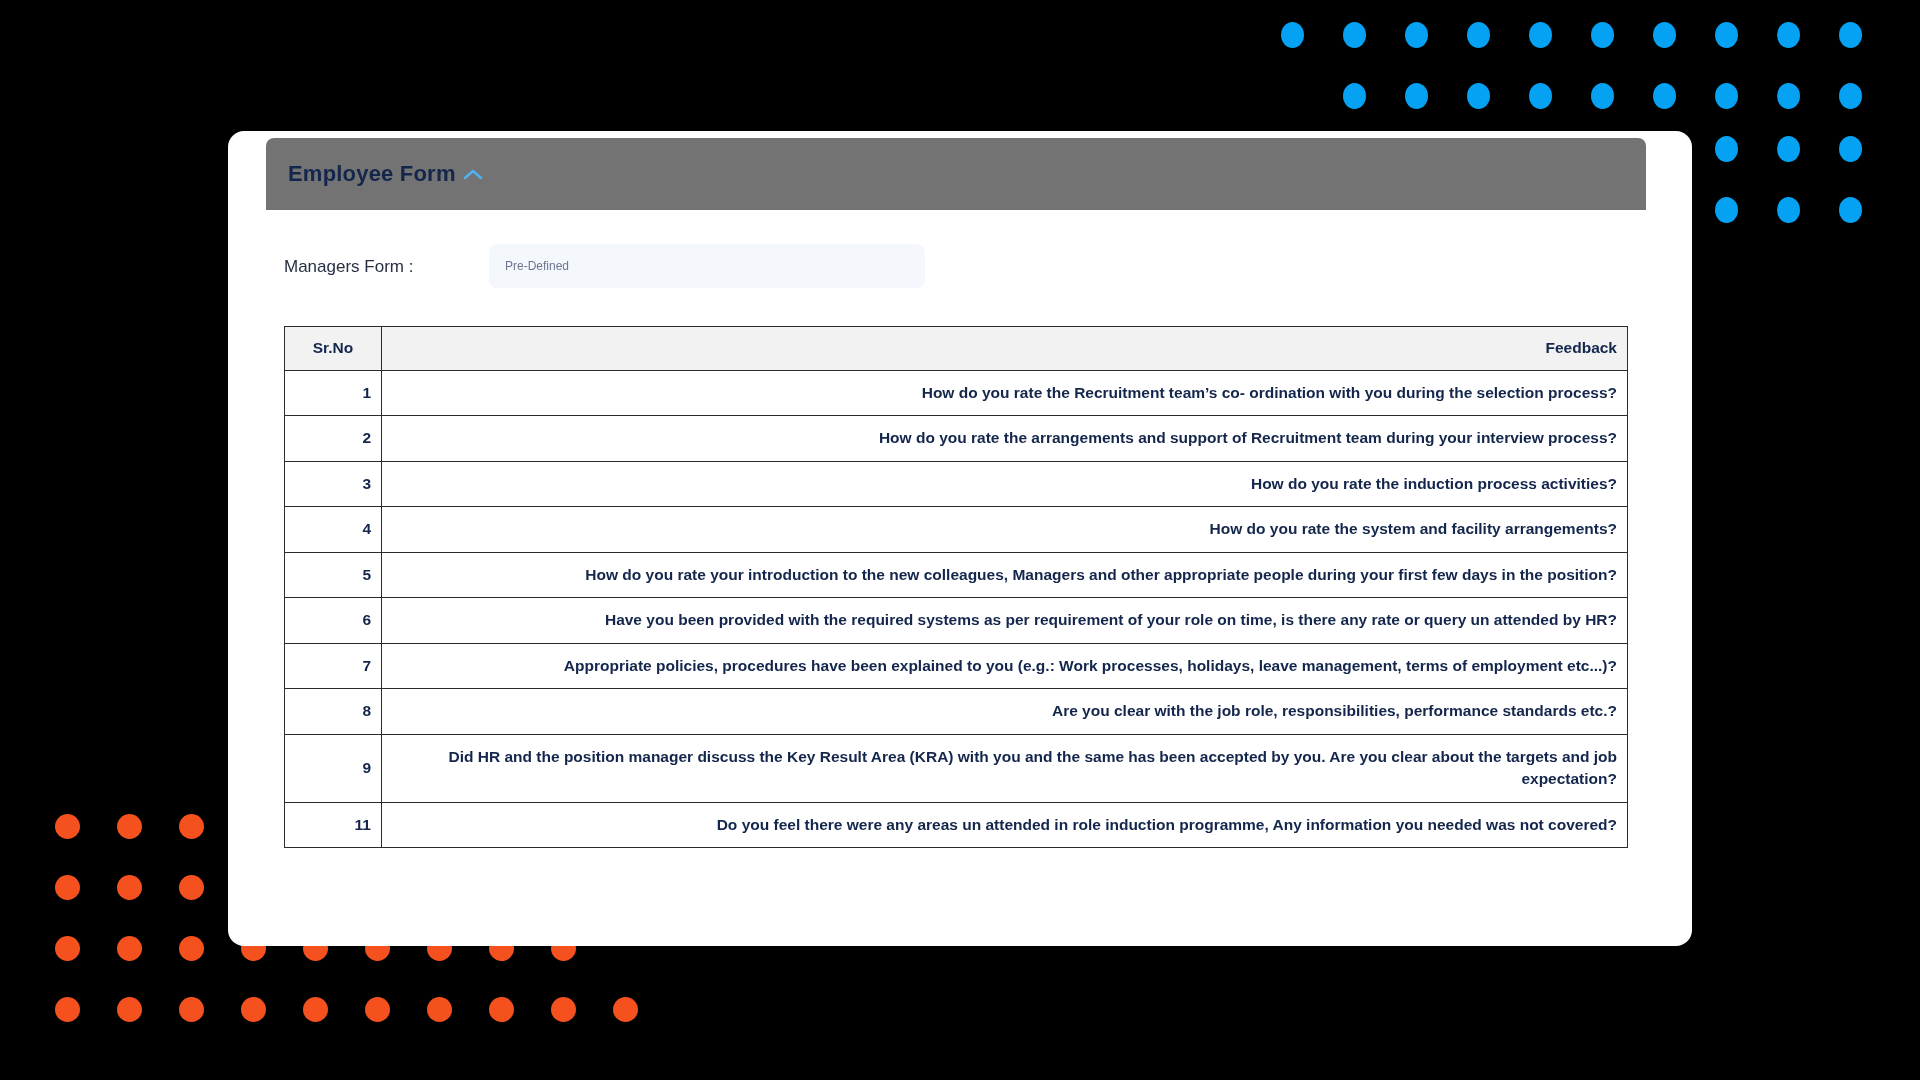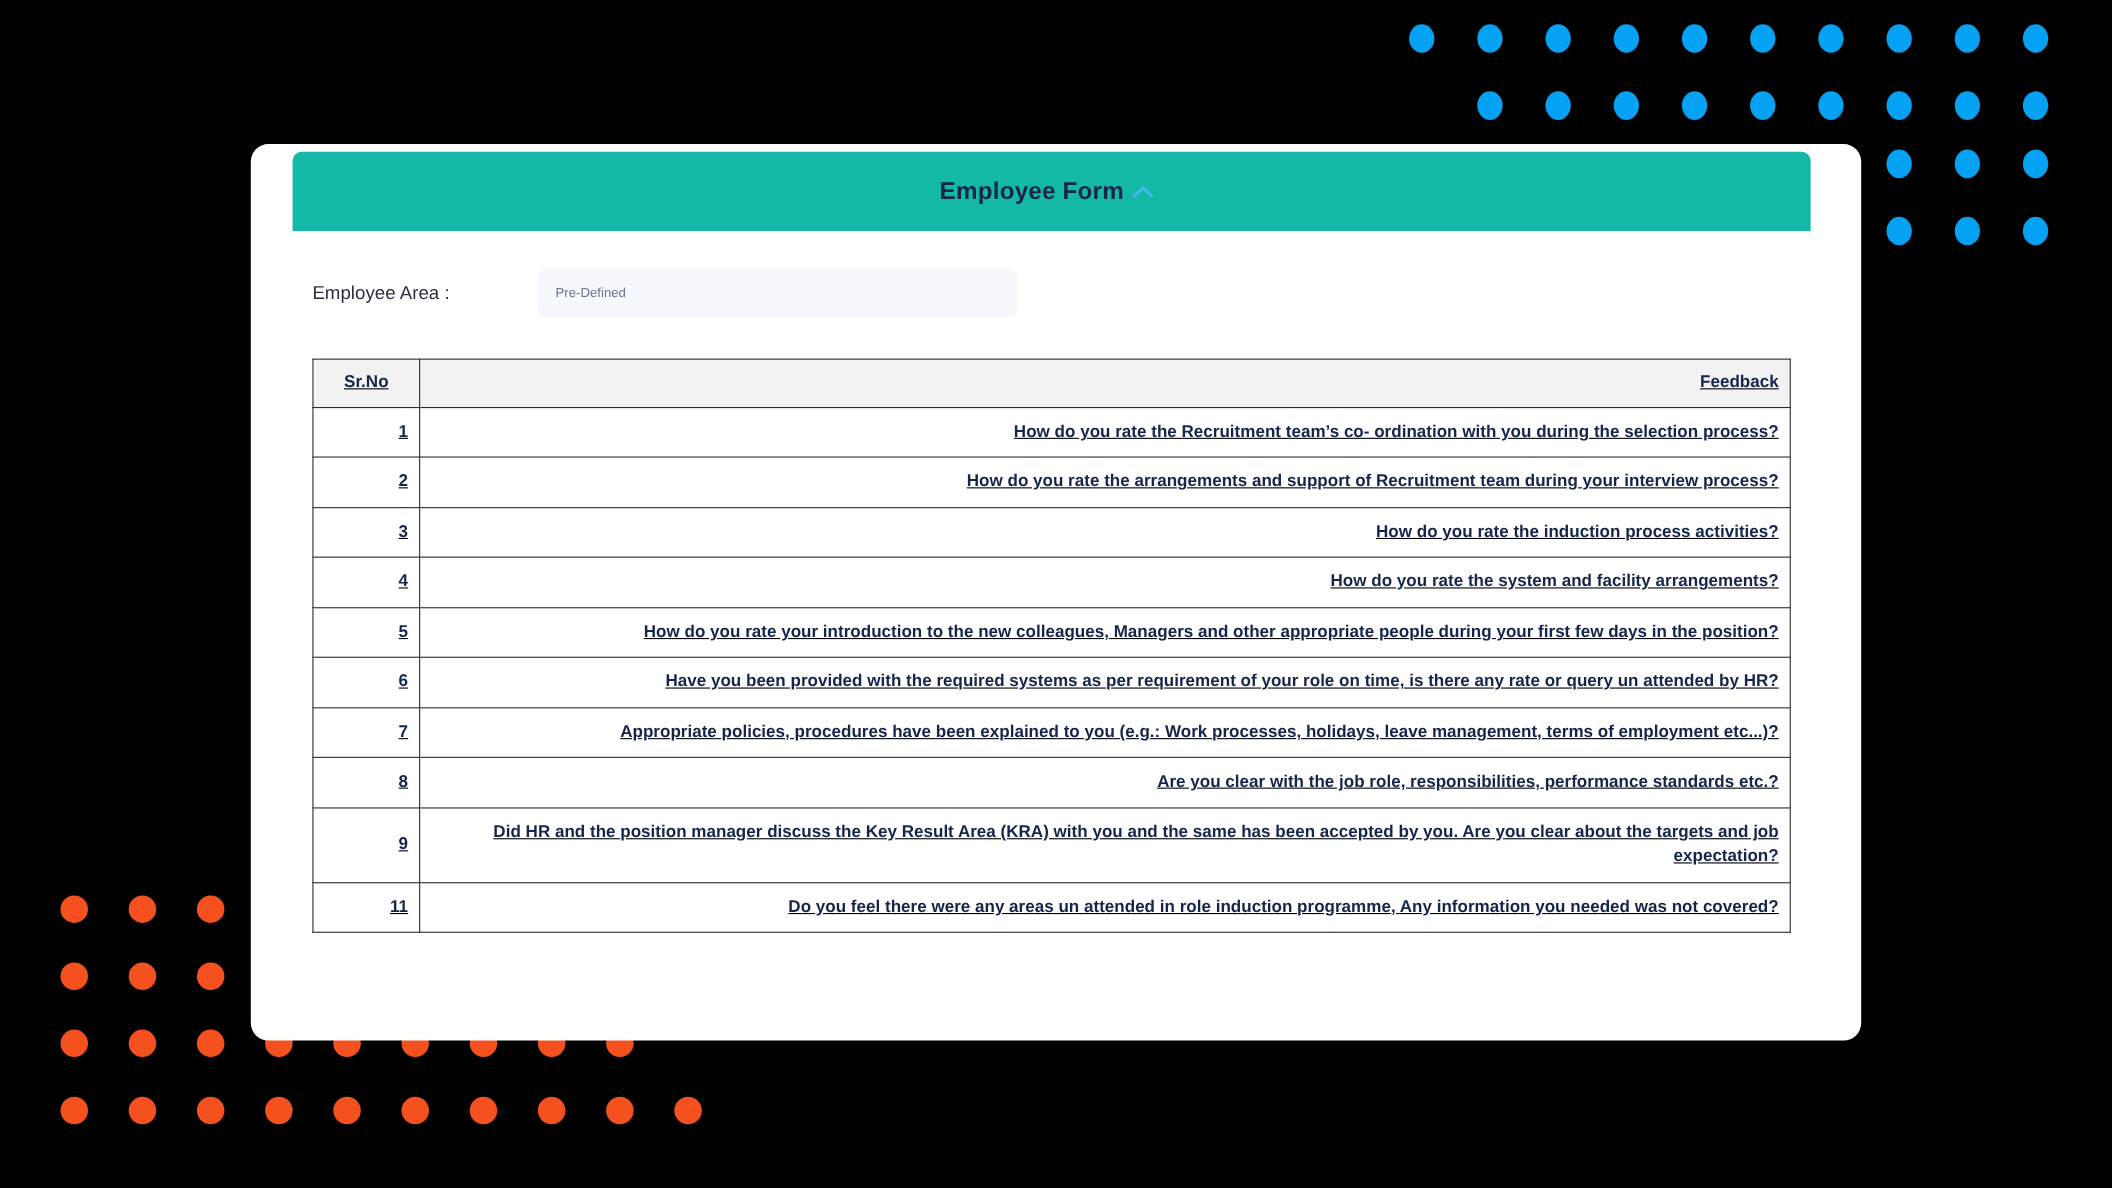--- a/index.html
+++ b/index.html
@@ -63,25 +63,25 @@
   #panel {
     position: absolute;
     left: 38px; top: 7px;
     width: 1380px;
     background: #ffffff;
     border-radius: 8px;
   }
 
   #panel-header {
     height: 72px;
-    background: #14b8a6;
+    background: #737373;
     border-radius: 8px 8px 0 0;
     display: flex;
     align-items: center;
-    justify-content: center;
+    justify-content: flex-start;
     padding: 0 24px 0 22px;
   }
 
   #panel-title {
     font-size: 22px;
     font-weight: bold;
     color: #14264c;
     letter-spacing: .2px;
   }
 
@@ -126,21 +126,20 @@
     padding: 0 16px;
     cursor: pointer;
     outline: none;
     -webkit-appearance: none;
     appearance: none;
   }
 
   
   #table-wrap {
     padding: 38px 18px 16px 18px;
-    text-decoration: underline;
   }
 
   table#feedback-table {
     width: 100%;
     border-collapse: collapse;
     table-layout: fixed;
   }
 
   #feedback-table th,
   #feedback-table td {
@@ -265,21 +264,21 @@
             <svg width="20" height="12" viewBox="0 0 20 12" fill="none" aria-hidden="true">
               <path d="M2 10 L10 3 L18 10" stroke="#4fb3f6" stroke-width="2.4" stroke-linecap="round" stroke-linejoin="round"></path>
             </svg>
           </span>
         </button>
       </div>
 
       <div id="panel-body">
 
         <div id="form-row">
-          <label id="form-label" for="form-select">Employee Area :</label>
+          <label id="form-label" for="form-select">Managers Form :</label>
 
           <select id="form-select">
             <option>Pre-Defined</option>
           </select>
         </div>
 
         <div id="table-wrap">
           <table id="feedback-table">
             <thead>
               <tr>

